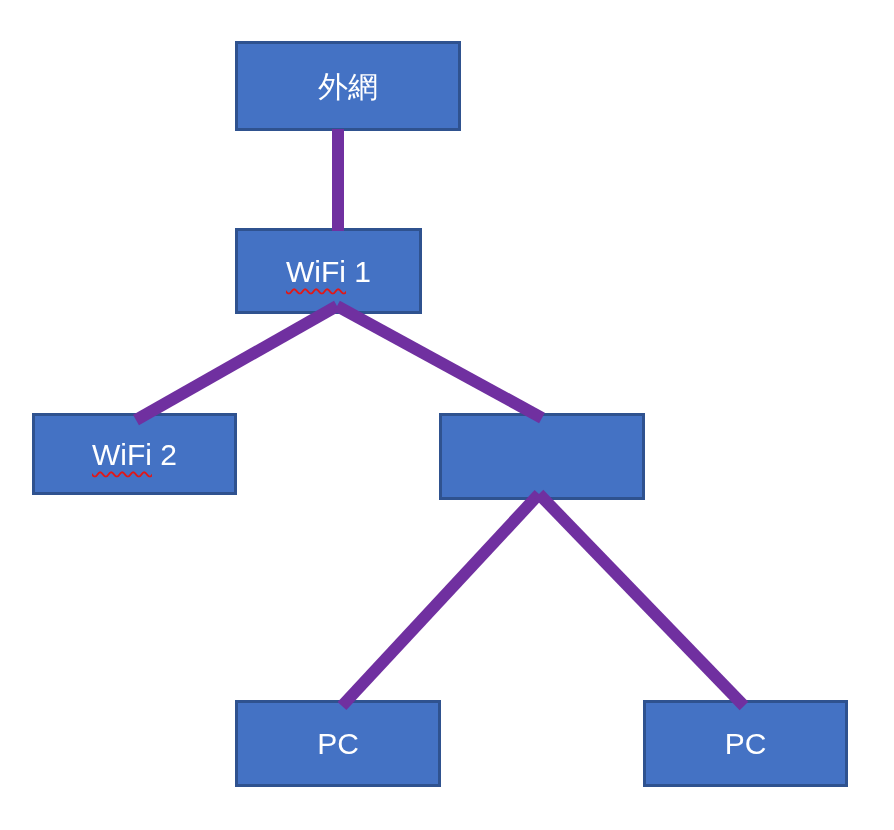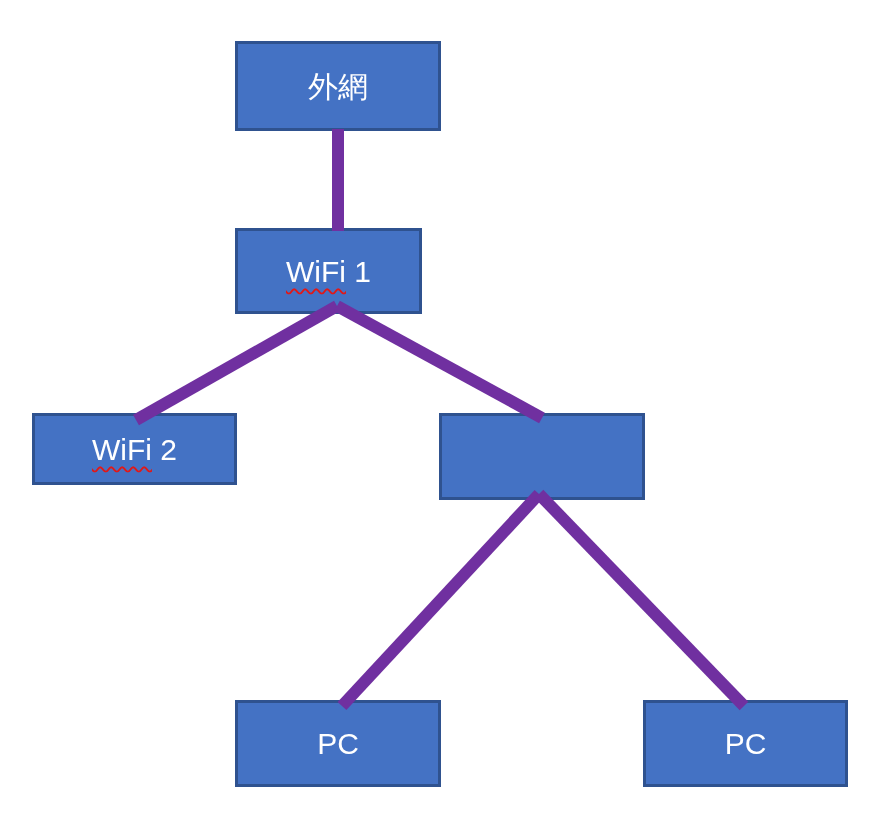--- a/index.html
+++ b/index.html
@@ -58,29 +58,29 @@
 <div class="canvas">
 
   <svg class="connector-layer" viewBox="0 0 894 830" xmlns="http://www.w3.org/2000/svg">
       <line x1="338" y1="129" x2="338" y2="231" stroke="#7030A0" stroke-width="12"></line>
       <line x1="337" y1="306" x2="136" y2="420" stroke="#7030A0" stroke-width="12"></line>
       <line x1="337" y1="306" x2="542" y2="418" stroke="#7030A0" stroke-width="12"></line>
       <line x1="539" y1="494" x2="342" y2="706" stroke="#7030A0" stroke-width="12"></line>
       <line x1="539" y1="494" x2="744" y2="706" stroke="#7030A0" stroke-width="12"></line>
     </svg>
 
-  <div class="node" style="left: 235px; top: 41px; width: 206px; height: 90px;">
+  <div class="node" style="left: 235px; top: 41px; width: 226px; height: 90px;">
     <span class="label">外網</span>
   </div>
 
   <div class="node" style="left: 235px; top: 228px; width: 187px; height: 86px;">
     <span class="label"><span class="squiggle">WiFi</span><span> 1</span></span>
   </div>
 
-  <div class="node" style="left: 32px; top: 413px; width: 205px; height: 72px;">
+  <div class="node" style="left: 32px; top: 413px; width: 205px; height: 82px;">
     <span class="label"><span class="squiggle">WiFi</span><span> 2</span></span>
   </div>
 
   <div class="node" style="left: 439px; top: 413px; width: 206px; height: 87px;">
     <div class="label multiline">
       <div>Switch</div>
       <div>Hub</div>
     </div>
   </div>
 

